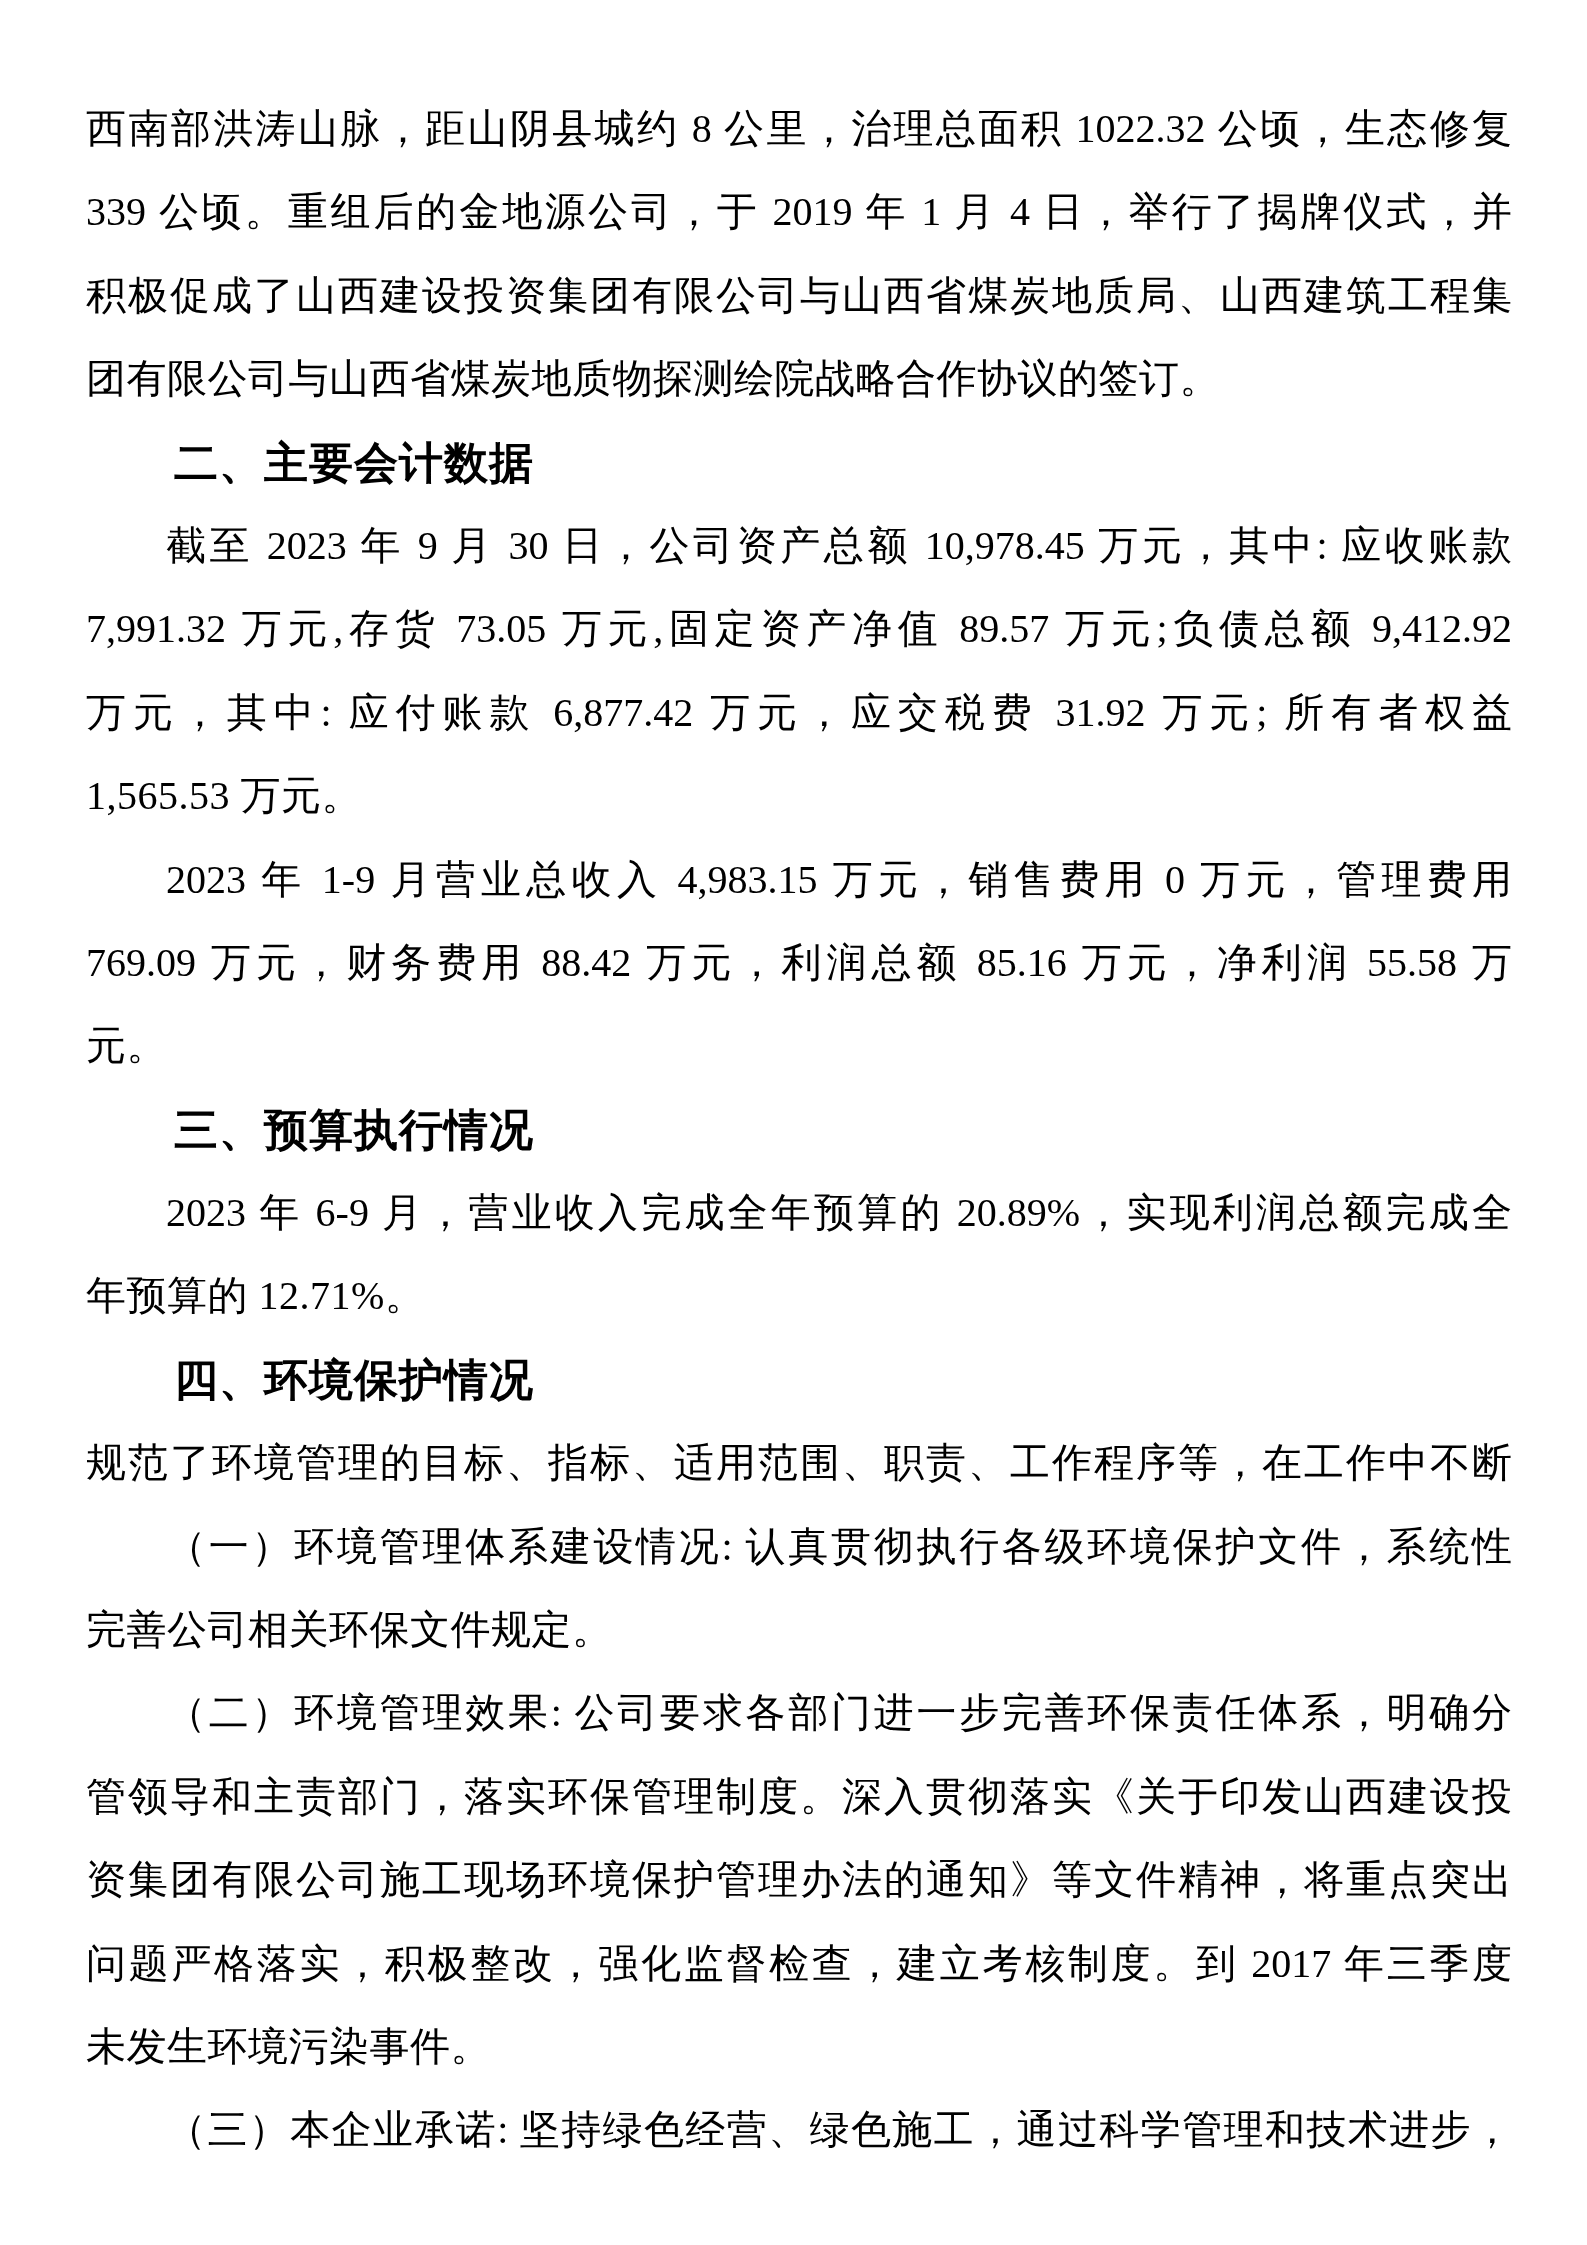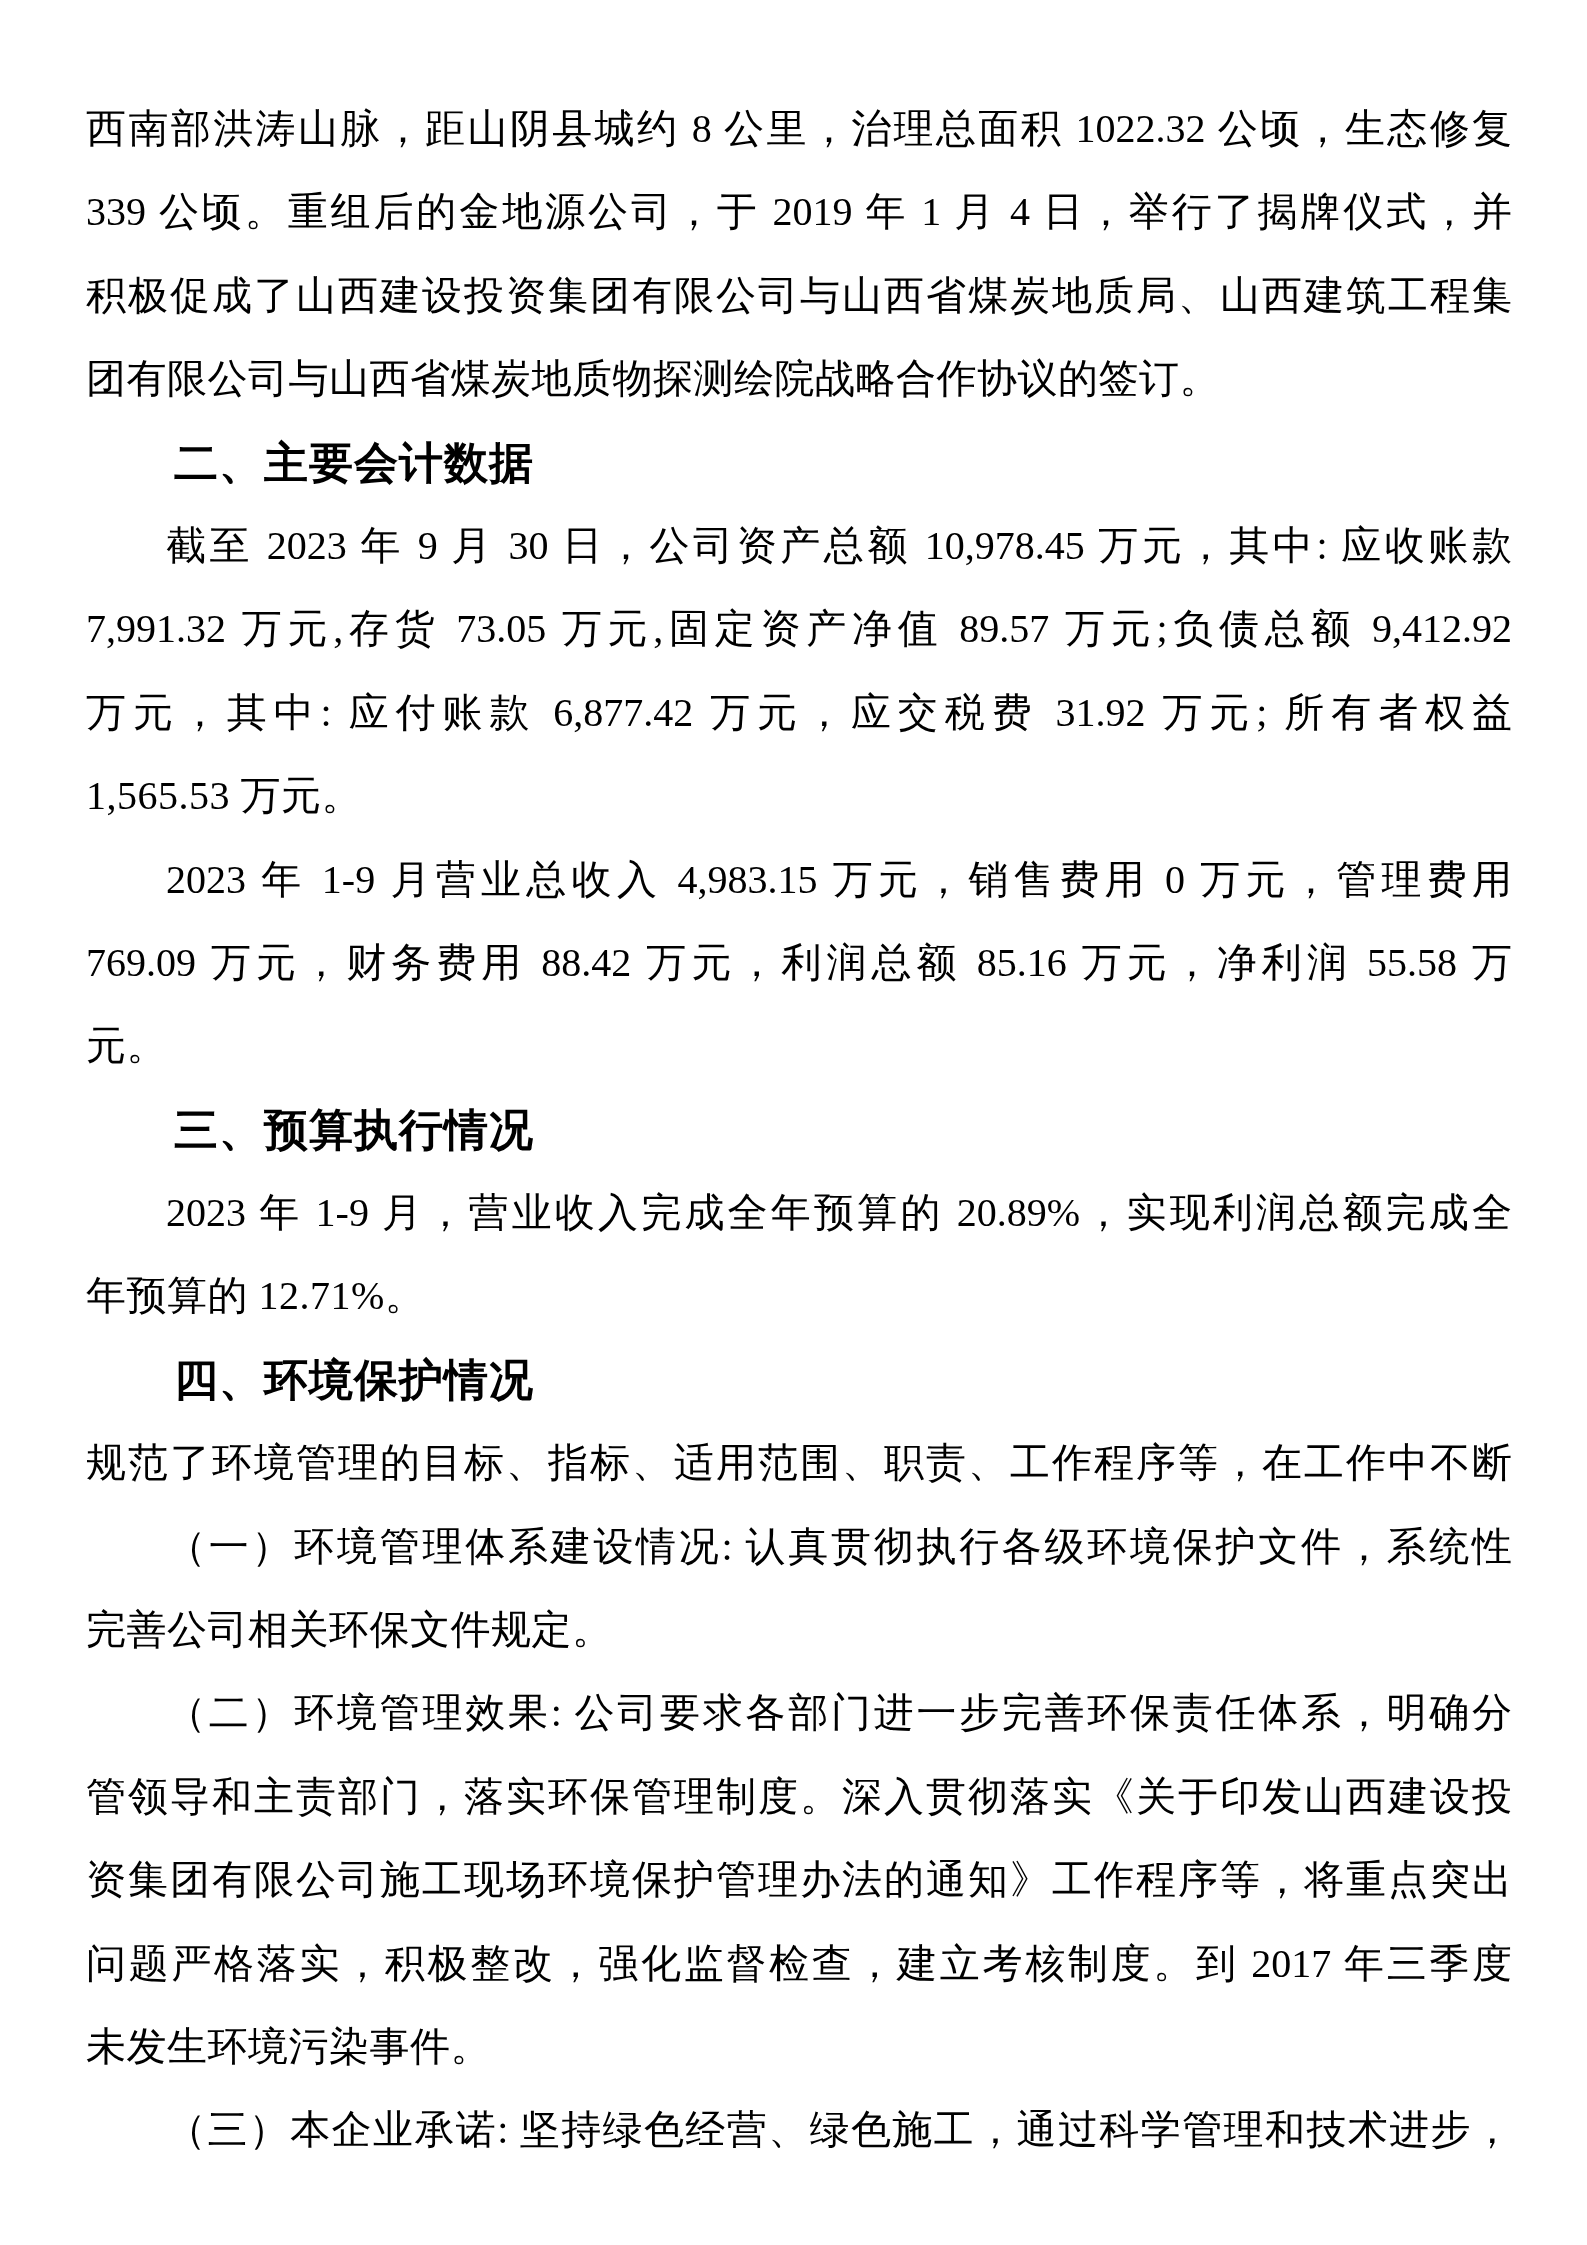--- a/index.html
+++ b/index.html
@@ -60,26 +60,26 @@
     <div class="line body">团有限公司与山西省煤炭地质物探测绘院战略合作协议的签订。</div>
     <div class="line heading">二、主要会计数据</div>
     <div class="line body fill indent">截至 2023 年 9 月 30 日，公司资产总额 10,978.45 万元，其中: 应收账款</div>
     <div class="line body fill">7,991.32 万元,存货 73.05 万元,固定资产净值 89.57 万元;负债总额 9,412.92</div>
     <div class="line body fill">万元，其中: 应付账款 6,877.42 万元，应交税费 31.92 万元; 所有者权益</div>
     <div class="line body">1,565.53 万元。</div>
     <div class="line body fill indent">2023 年 1-9 月营业总收入 4,983.15 万元，销售费用 0 万元，管理费用</div>
     <div class="line body fill">769.09 万元，财务费用 88.42 万元，利润总额 85.16 万元，净利润 55.58 万</div>
     <div class="line body">元。</div>
     <div class="line heading">三、预算执行情况</div>
-    <div class="line body fill indent">2023 年 1-9 月，营业收入完成全年预算的 20.89%，实现利润总额完成全</div>
+    <div class="line body fill indent">2023 年 6-9 月，营业收入完成全年预算的 20.89%，实现利润总额完成全</div>
     <div class="line body">年预算的 12.71%。</div>
     <div class="line heading">四、环境保护情况</div>
     <div class="line body fill">规范了环境管理的目标、指标、适用范围、职责、工作程序等，在工作中不断</div>
     <div class="line body fill indent">（一）环境管理体系建设情况: 认真贯彻执行各级环境保护文件，系统性</div>
     <div class="line body">完善公司相关环保文件规定。</div>
     <div class="line body fill indent">（二）环境管理效果: 公司要求各部门进一步完善环保责任体系，明确分</div>
     <div class="line body fill">管领导和主责部门，落实环保管理制度。深入贯彻落实《关于印发山西建设投</div>
-    <div class="line body fill">资集团有限公司施工现场环境保护管理办法的通知》工作程序等，将重点突出</div>
+    <div class="line body fill">资集团有限公司施工现场环境保护管理办法的通知》等文件精神，将重点突出</div>
     <div class="line body fill">问题严格落实，积极整改，强化监督检查，建立考核制度。到 2017 年三季度</div>
     <div class="line body">未发生环境污染事件。</div>
     <div class="line body fill indent">（三）本企业承诺: 坚持绿色经营、绿色施工，通过科学管理和技术进步，</div>
   </div>
 </div>
 
 </body></html>

